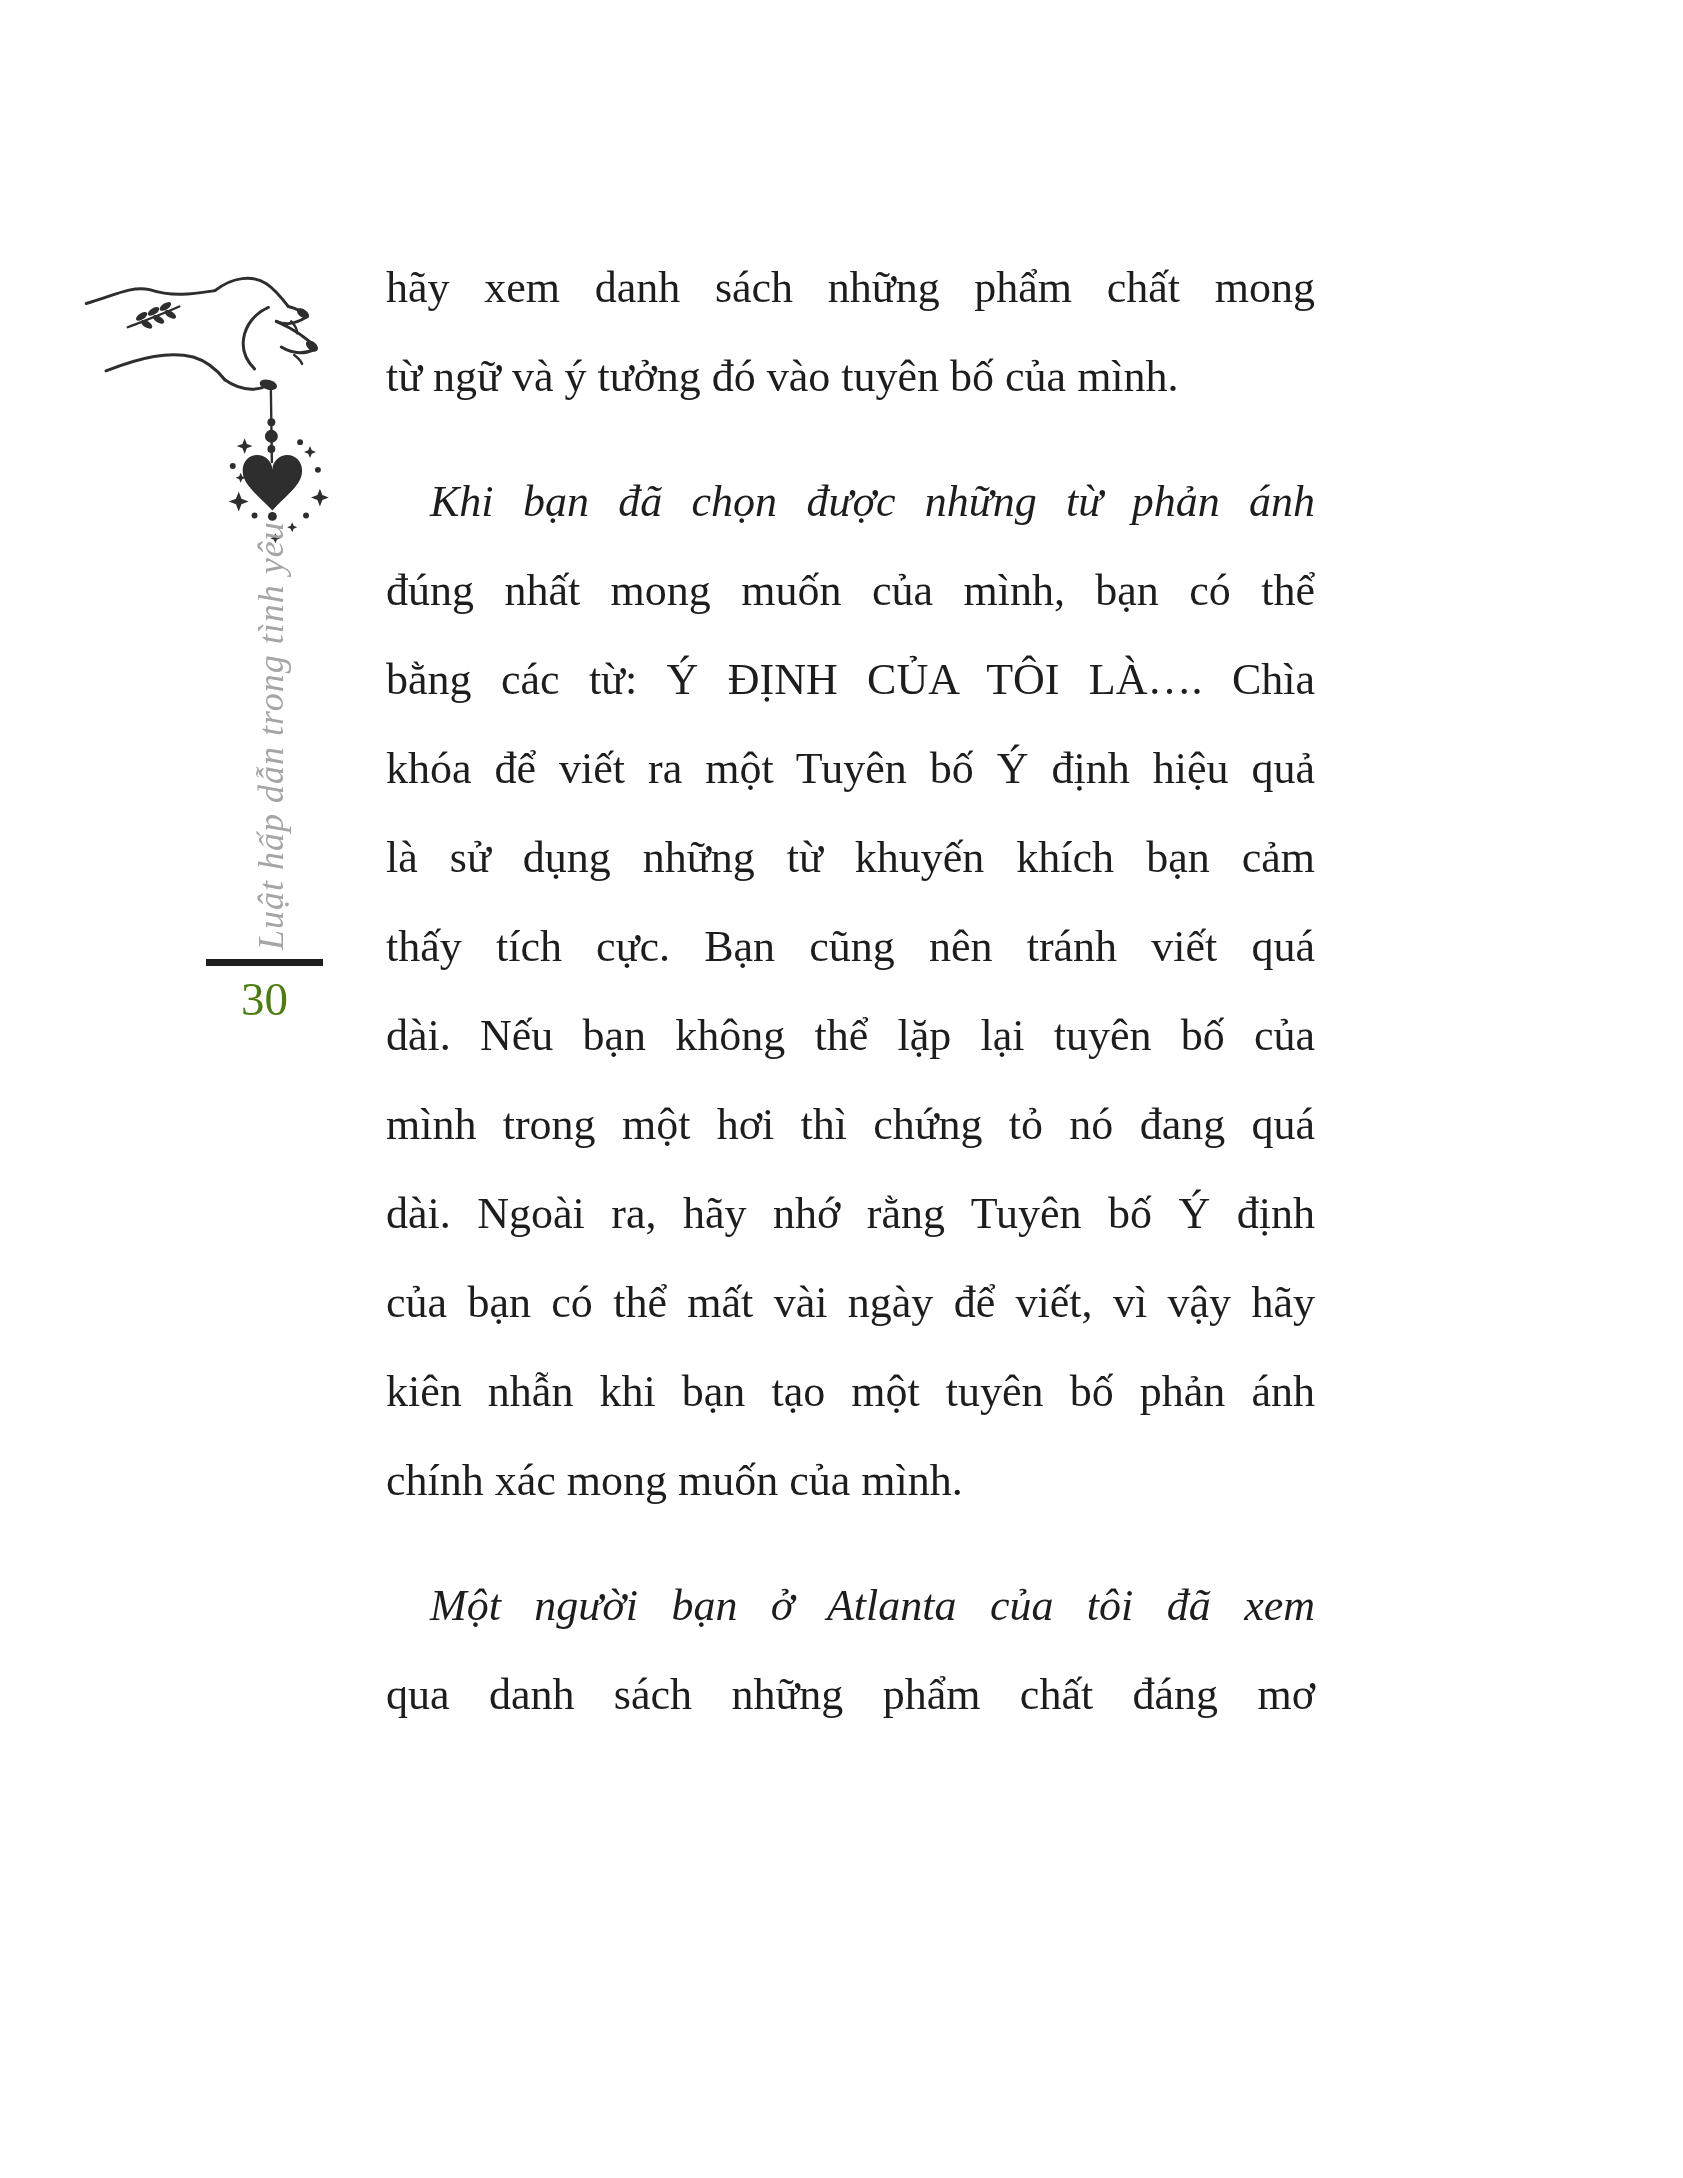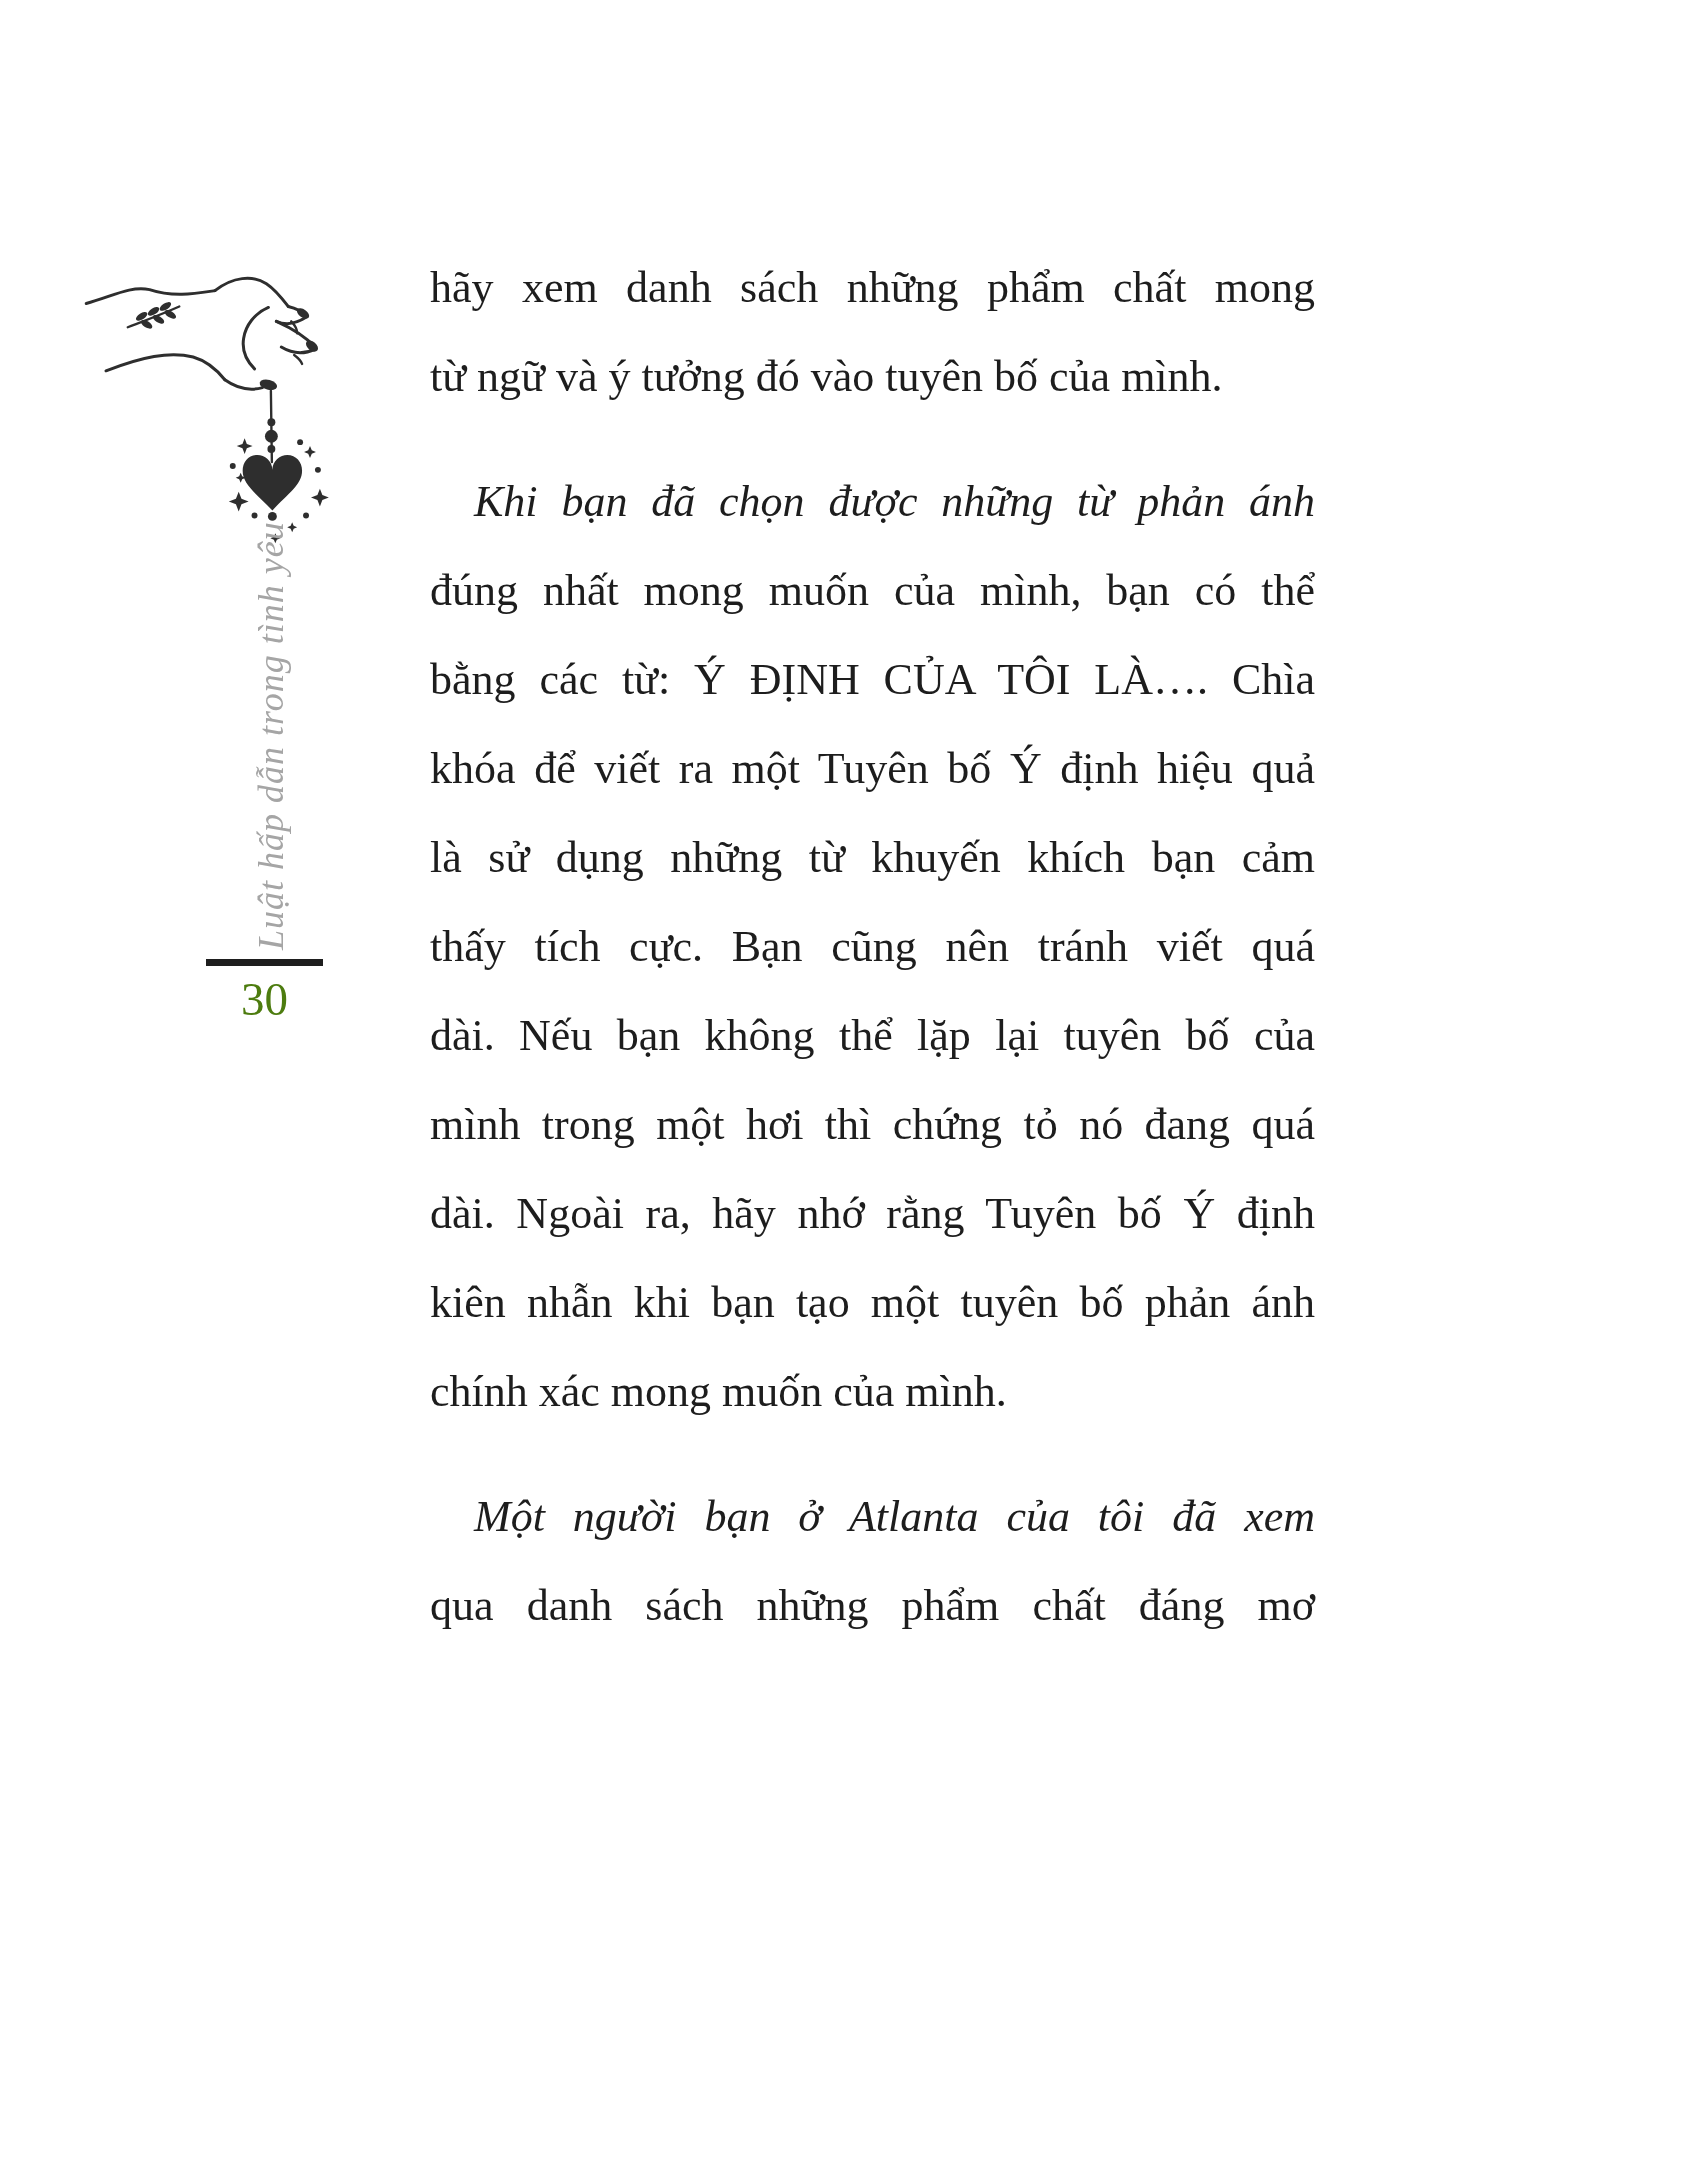--- a/index.html
+++ b/index.html
@@ -48,21 +48,20 @@
     line-height:89px;
     color:#1d1d1d;
   }
   .para + .para{margin-top:36px;}
   .line{
     text-align:justify;
     -moz-text-align-last:justify;
     text-align-last:justify;
     height:89px;
     overflow:visible;
-    margin-left:44px;
   }
   .line.last{
     text-align-last:left;
     -moz-text-align-last:left;
   }
   .line.indent{text-indent:44px;font-style:italic;}
 
   svg .stroke{fill:none;stroke:#2e2e2e;stroke-width:3;stroke-linecap:round;stroke-linejoin:round;}
   svg .thin{fill:none;stroke:#2e2e2e;stroke-width:2.4;stroke-linecap:round;}
   svg .fill{fill:#2e2e2e;stroke:none;}
@@ -148,20 +147,21 @@
       <div class="para">
         <div class="line indent">Khi bạn đã chọn được những từ phản ánh</div>
         <div class="line">đúng nhất mong muốn của mình, bạn có thể</div>
         <div class="line">bằng các từ: Ý ĐỊNH CỦA TÔI LÀ…. Chìa</div>
         <div class="line">khóa để viết ra một Tuyên bố Ý định hiệu quả</div>
         <div class="line">là sử dụng những từ khuyến khích bạn cảm</div>
         <div class="line">thấy tích cực. Bạn cũng nên tránh viết quá</div>
         <div class="line">dài. Nếu bạn không thể lặp lại tuyên bố của</div>
         <div class="line">mình trong một hơi thì chứng tỏ nó đang quá</div>
         <div class="line">dài. Ngoài ra, hãy nhớ rằng Tuyên bố Ý định</div>
+        <div class="line">của bạn có thể mất vài ngày để viết, vì vậy hãy</div>
         <div class="line">kiên nhẫn khi bạn tạo một tuyên bố phản ánh</div>
         <div class="line last">chính xác mong muốn của mình.</div>
       </div>
       <div class="para">
         <div class="line indent">Một người bạn ở Atlanta của tôi đã xem</div>
         <div class="line">qua danh sách những phẩm chất đáng mơ</div>
       </div>
     </div>
 
 </div>

